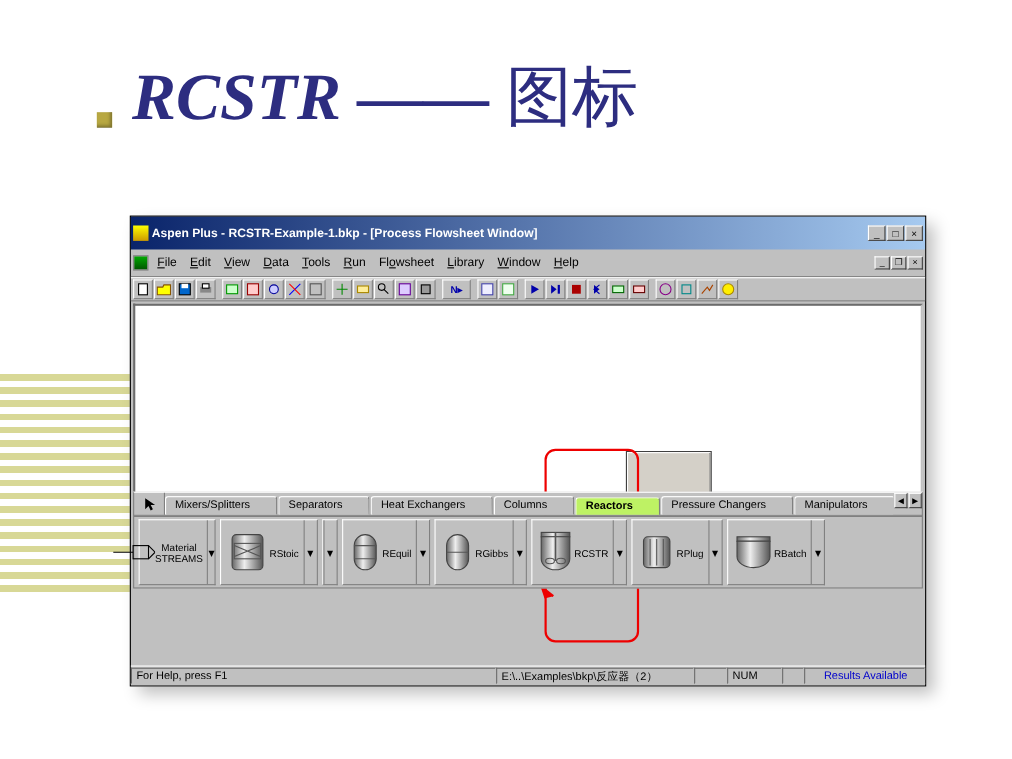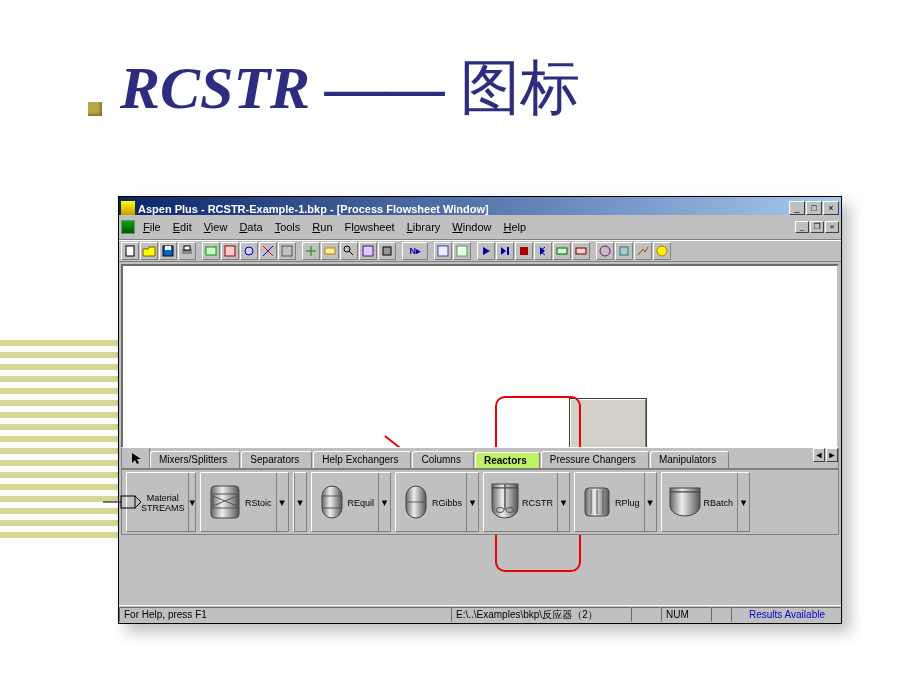--- a/index.html
+++ b/index.html
@@ -48,25 +48,25 @@
     left: 118px; top: 196px;
     width: 724px;
     height: 428px;
     border: 1px solid #000;
     background: #c0c0c0;
     box-shadow: 8px 8px 14px rgba(0,0,0,0.25);
     font-family: "MS Sans Serif", Tahoma, Arial, sans-serif;
     font-size: 11px;
   }
   .titlebar {
-    height: 18px;
+    height: 30px;
     background: linear-gradient(to right, #0a246a, #a6caf0);
     color: #fff;
     display: flex;
-    align-items: flex-end;
+    align-items: center;
     padding: 0 2px;
   }
   .titlebar .icon { width: 14px; height: 14px; background: linear-gradient(#ff0, #c90); margin-right: 3px; }
   .titlebar .title { flex: 1; font-weight: bold; font-size: 11px; }
   .winbtns { display: flex; gap: 1px; }
   .winbtn {
     width: 16px; height: 14px;
     background: #c0c0c0;
     border: 1px solid #fff;
     border-right-color: #404040; border-bottom-color: #404040;
@@ -191,21 +191,21 @@
     align-items: flex-end;
     padding-top: 2px;
     overflow: hidden;
   }
   .cattab {
     background: #c0c0c0;
     border: 1px solid #fff;
     border-bottom: none;
     border-right-color: #808080;
     border-top-left-radius: 3px; border-top-right-radius: 3px;
-    padding: 2px 12px 3px 8px;
+    padding: 2px 24px 3px 8px;
     font-size: 10px;
     margin-right: 1px;
     white-space: nowrap;
   }
   .cattab.active {
     background: #bef264;
     font-weight: bold;
     border-top-color: #fff;
     position: relative; top: 1px;
   }
@@ -504,21 +504,21 @@
 
   <div class="catrow">
     <div class="arrowcell">
       <svg width="14" height="14" viewBox="0 0 14 14">
           <path d="M3 2l0 10 3-3 2 4 2-1-2-4 4 0z" fill="#000"></path>
         </svg>
     </div>
     <div class="tabs">
       <div class="cattab"><span>Mixers/Splitters</span></div>
       <div class="cattab"><span>Separators</span></div>
-      <div class="cattab"><span>Help Exchangers</span></div>
+      <div class="cattab"><span>Heat Exchangers</span></div>
       <div class="cattab"><span>Columns</span></div>
       <div class="cattab active"><span>Reactors</span></div>
       <div class="cattab"><span>Pressure Changers</span></div>
       <div class="cattab"><span>Manipulators</span></div>
     </div>
     <div class="navarrow">◄</div>
     <div class="navarrow">►</div>
   </div>
 
   <div class="librow">

